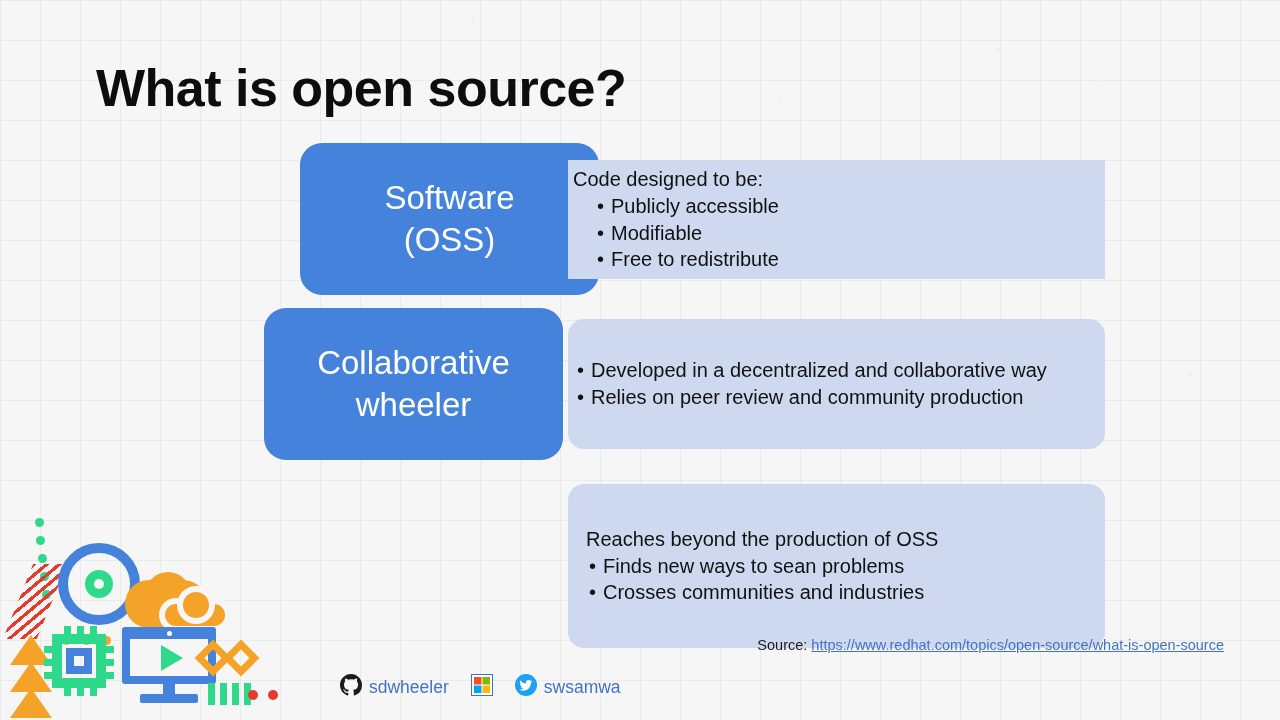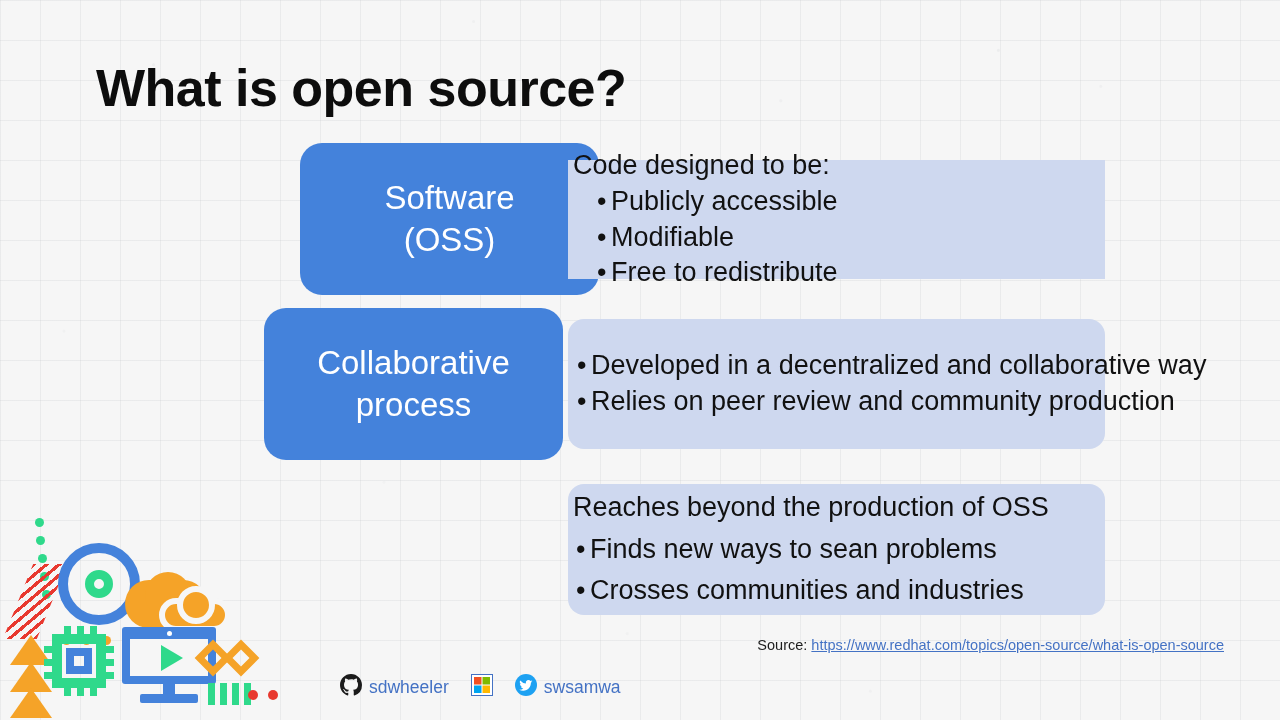--- a/index.html
+++ b/index.html
@@ -68,21 +68,21 @@
 
   .panel {
     position:absolute;
     left:568px;
     width:537px;
     background:#ced8ef;
     display:flex;
     flex-direction:column;
     justify-content:center;
     color:#111111;
-    font-size:27px;
+    font-size:20px;
     line-height:1.33;
   }
   .panel.rounded { border-radius:16px; }
   .panel.sq { border-radius:0; }
 
   .lead { white-space:nowrap; }
   .bullet { white-space:nowrap; display:flex; }
   .bullet .dot { width:14px; flex:0 0 14px; }
 
   
@@ -91,21 +91,21 @@
   #row1-panel .lead   { padding-left:0px; }
   #row1-panel .bullet { padding-left:24px; }
 
   
   #row2-pill  { top:308px; height:152px; }
   #row2-panel { top:319px; height:130px; padding-left:9px; }
   #row2-panel .bullet { padding-left:0px; }
 
   
   #row3-pill  { top:473px; height:152px; }
-  #row3-panel { top:484px; height:131px; padding-left:5px;gap:6px; }
+  #row3-panel { top:484px; height:164px; padding-left:18px; }
   #row3-panel .lead   { padding-left:0px; }
   #row3-panel .bullet { padding-left:3px; }
 
   
   #source {
     position:absolute;
     right:56px; top:637px;
     font-size:14.5px;
     color:#1c1c1c;
     white-space:nowrap;
@@ -279,21 +279,21 @@
     </div>
     <div class="bullet">
       <span class="dot">•</span>
       <span>Free to redistribute</span>
     </div>
   </div>
 
   <div class="pill" id="row2-pill">
     <div>
       <div>Collaborative</div>
-      <div>process</div>
+      <div>wheeler</div>
     </div>
   </div>
   <div class="panel rounded" id="row2-panel">
     <div class="bullet">
       <span class="dot">•</span>
       <span>Developed in a decentralized and collaborative way</span>
     </div>
     <div class="bullet">
       <span class="dot">•</span>
       <span>Relies on peer review and community production</span>

